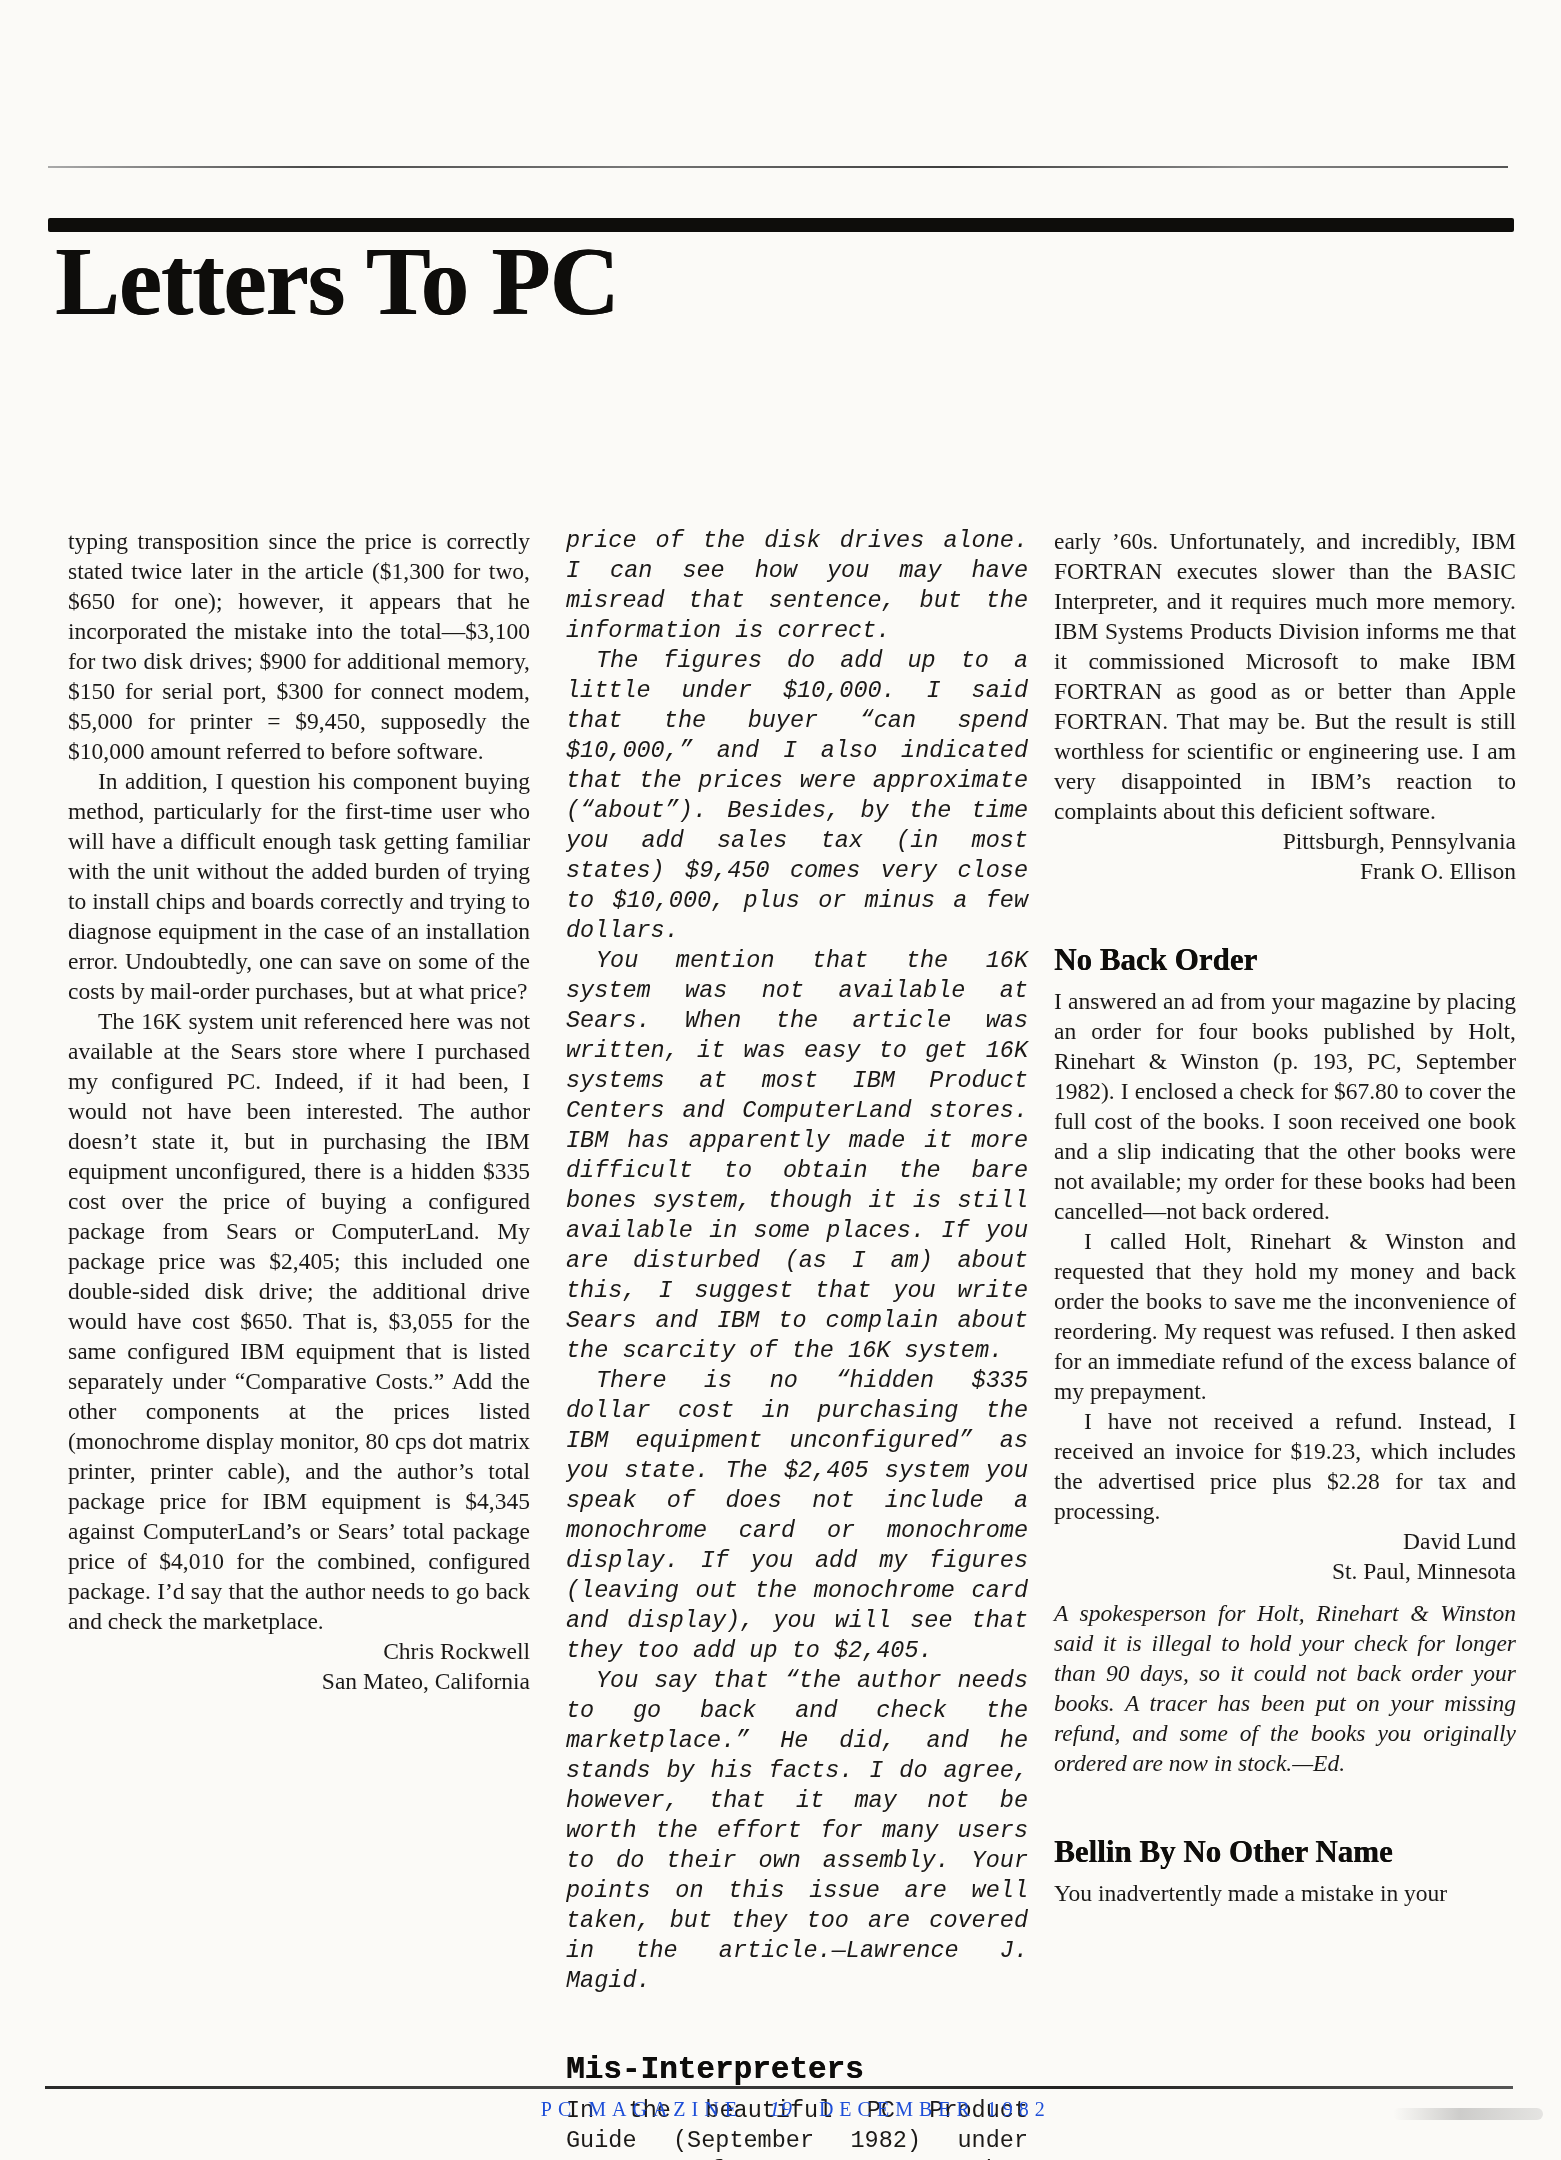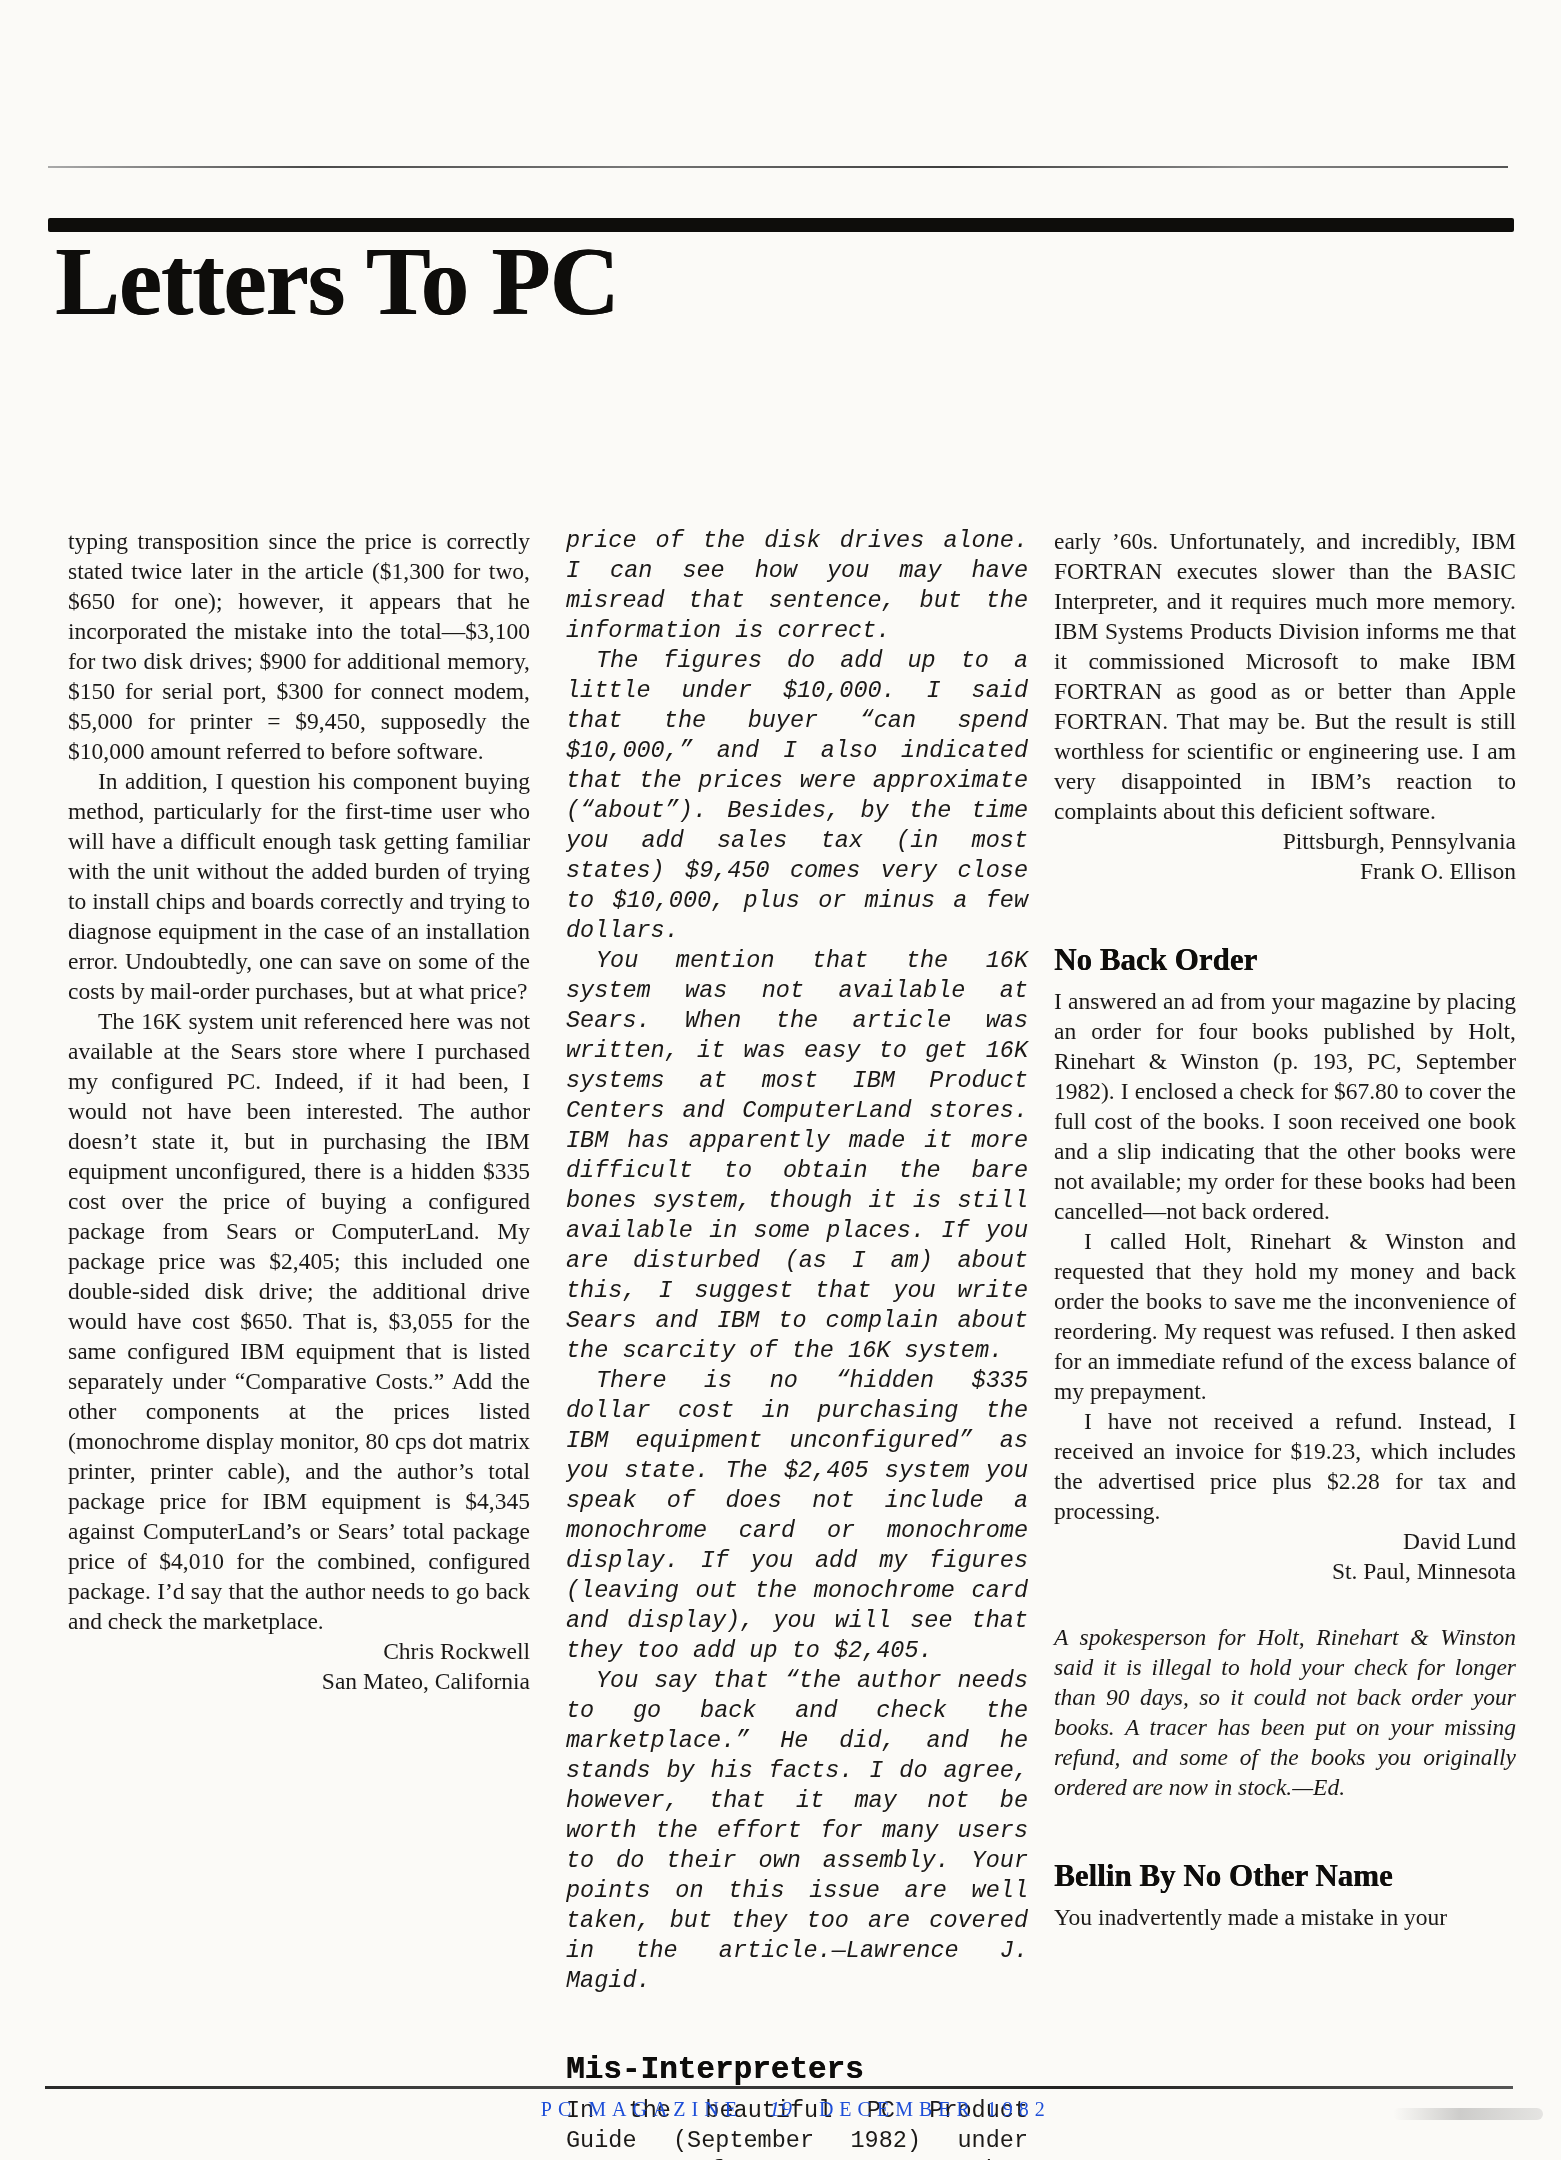--- a/index.html
+++ b/index.html
@@ -48,21 +48,21 @@
   .block-para.italic{font-style:italic;}
   .block-signature{text-align:right;}
   .block-heading{
     font-size:31px;line-height:36px;font-weight:bold;
     text-align:left;color:var(--ink-heavy);
     margin:56px 0 8px 0;
     text-shadow:0.4px 0 0 currentColor;
   }
   #col-2 .block-heading{}
   #col-1 .block:nth-child(5){margin-top:16px;}
-  #col-3 .block:nth-child(8){margin-top:36px;}
+  #col-3 .block:nth-child(8){margin-top:12px;}
   .footer-rule{
     position:absolute;left:45px;top:2086px;width:1468px;height:3px;
     background:linear-gradient(90deg,#2a2a2a 0%,#444 35%,#222 70%,#555 100%);
   }
   .footer{
     position:absolute;top:2096px;left:50%;
     transform:translateX(-47%);
     display:flex;align-items:flex-start;gap:26px;
     font-size:20px;line-height:26px;font-weight:normal;
     color:#1d4ed8;white-space:nowrap;

